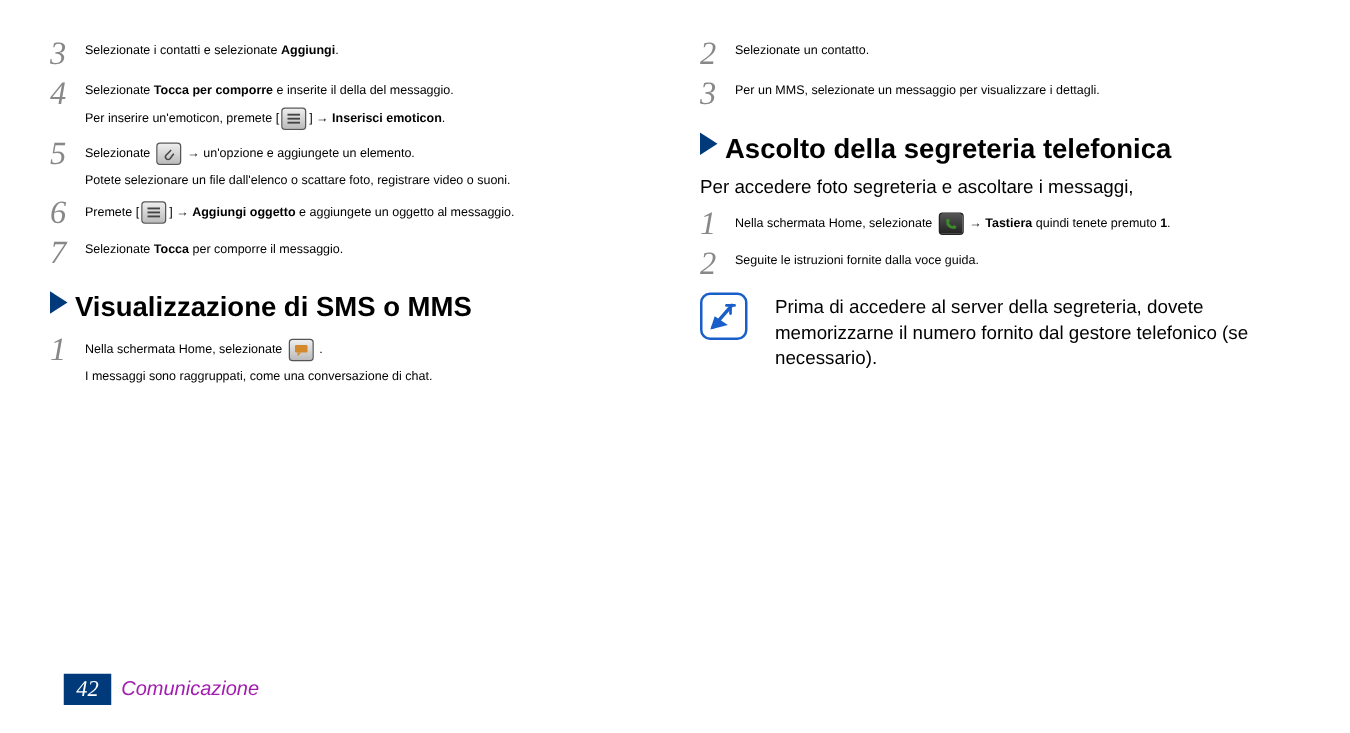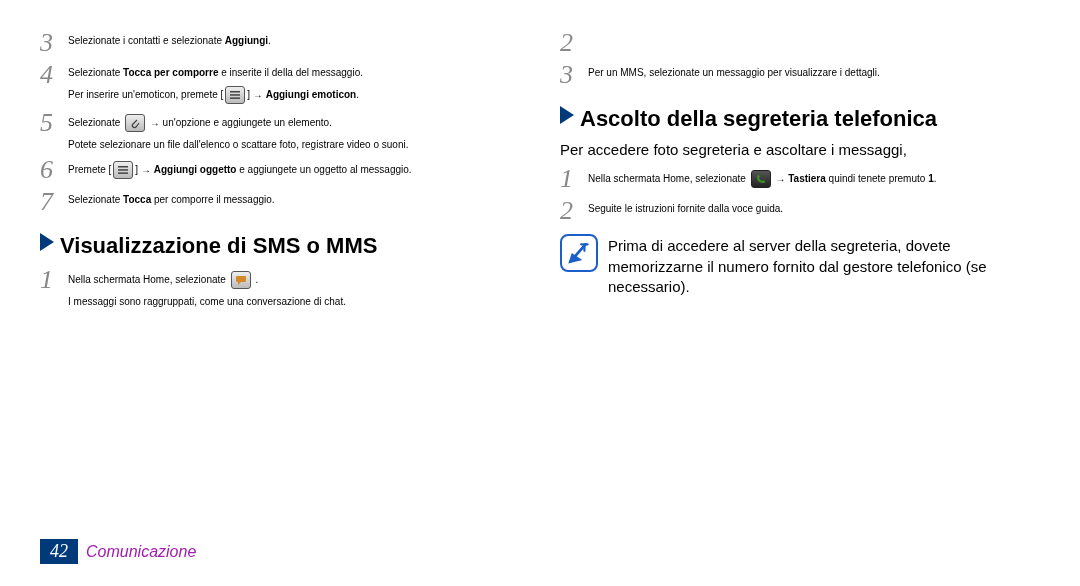--- a/index.html
+++ b/index.html
@@ -69,20 +69,21 @@
     font-size: 15px;
     line-height: 1.35;
     margin-bottom: 6px;
     margin-left: 28px;
   }
   .desc.noindent { margin-left: 0; }
   .note-row {
     display: flex;
     align-items: flex-start;
     margin-top: 10px;
+    gap: 12px;
   }
   .note-icon {
     width: 38px; height: 38px;
     border-radius: 8px;
     border: 2px solid #1a5fc9;
     display: flex;
     align-items: center;
     justify-content: center;
     flex-shrink: 0;
     margin-right: 10px;
@@ -107,21 +108,21 @@
     margin: 0 2px;
   }
   .inline-icon svg { width: 12px; height: 12px; }
   .inline-icon.dark {
     background: linear-gradient(#555,#222);
     border-color: #222;
   }
   .footer {
     position: absolute;
     bottom: 22px;
-    left: 40px;
+    left: 51px;
     display: flex;
     align-items: center;
     gap: 8px;
   }
   .page-num {
     background: #003a7a;
     color: #fff;
     font-style: italic;
     font-family: Georgia, serif;
     font-size: 18px;
@@ -144,21 +145,21 @@
           <div class="step-body"><span class="">Selezionate i contatti e selezionate </span><span class="bold">Aggiungi</span><span class="">.</span></div>
         </div>
         <div class="step">
           <span class="step-num">4</span>
           <div class="step-body"><span class="">Selezionate </span><span class="bold">Tocca per comporre</span><span class=""> e inserite il della del messaggio.</span><div class="sub"><span class="">Per inserire un'emoticon, premete [</span><span class="inline-icon">
                 <svg viewBox="0 0 12 12">
                   <rect x="1" y="2" width="10" height="1.5" fill="#444"></rect>
                   <rect x="1" y="5.2" width="10" height="1.5" fill="#444"></rect>
                   <rect x="1" y="8.4" width="10" height="1.5" fill="#444"></rect>
                 </svg>
-              </span><span class="">] → </span><span class="bold">Aggiungi emoticon</span><span class="">.</span></div></div>
+              </span><span class="">] → </span><span class="bold">Inserisci emoticon</span><span class="">.</span></div></div>
         </div>
         <div class="step">
           <span class="step-num">5</span>
           <div class="step-body"><span class="">Selezionate </span><span class="inline-icon">
               <svg viewBox="0 0 12 12">
                 <path d="M8 3 L4 7 a2 2 0 0 0 3 3 L10 6" fill="none" stroke="#444" stroke-width="1.2"></path>
               </svg>
             </span><span class=""> → un'opzione e aggiungete un elemento.</span><div class="sub"><span class="">Potete selezionare un file dall'elenco o scattare foto, registrare video o suoni.</span></div></div>
         </div>
         <div class="step">
@@ -190,20 +191,21 @@
               </svg>
             </span><span class=""> .</span><div class="sub"><span class="">I messaggi sono raggruppati, come una conversazione di chat.</span></div></div>
         </div>
       </div>
   </div>
 
   <div class="col">
     <div id="right-top-steps">
         <div class="step">
           <span class="step-num">2</span>
+          <div class="step-body"><span class="">Selezionate un contatto.</span></div>
         </div>
         <div class="step">
           <span class="step-num">3</span>
           <div class="step-body"><span class="">Per un MMS, selezionate un messaggio per visualizzare i dettagli.</span></div>
         </div>
       </div>
     <div class="heading">
       <span class="chev"></span>
       <span class="heading-text">Ascolto della segreteria telefonica</span>
     </div>

